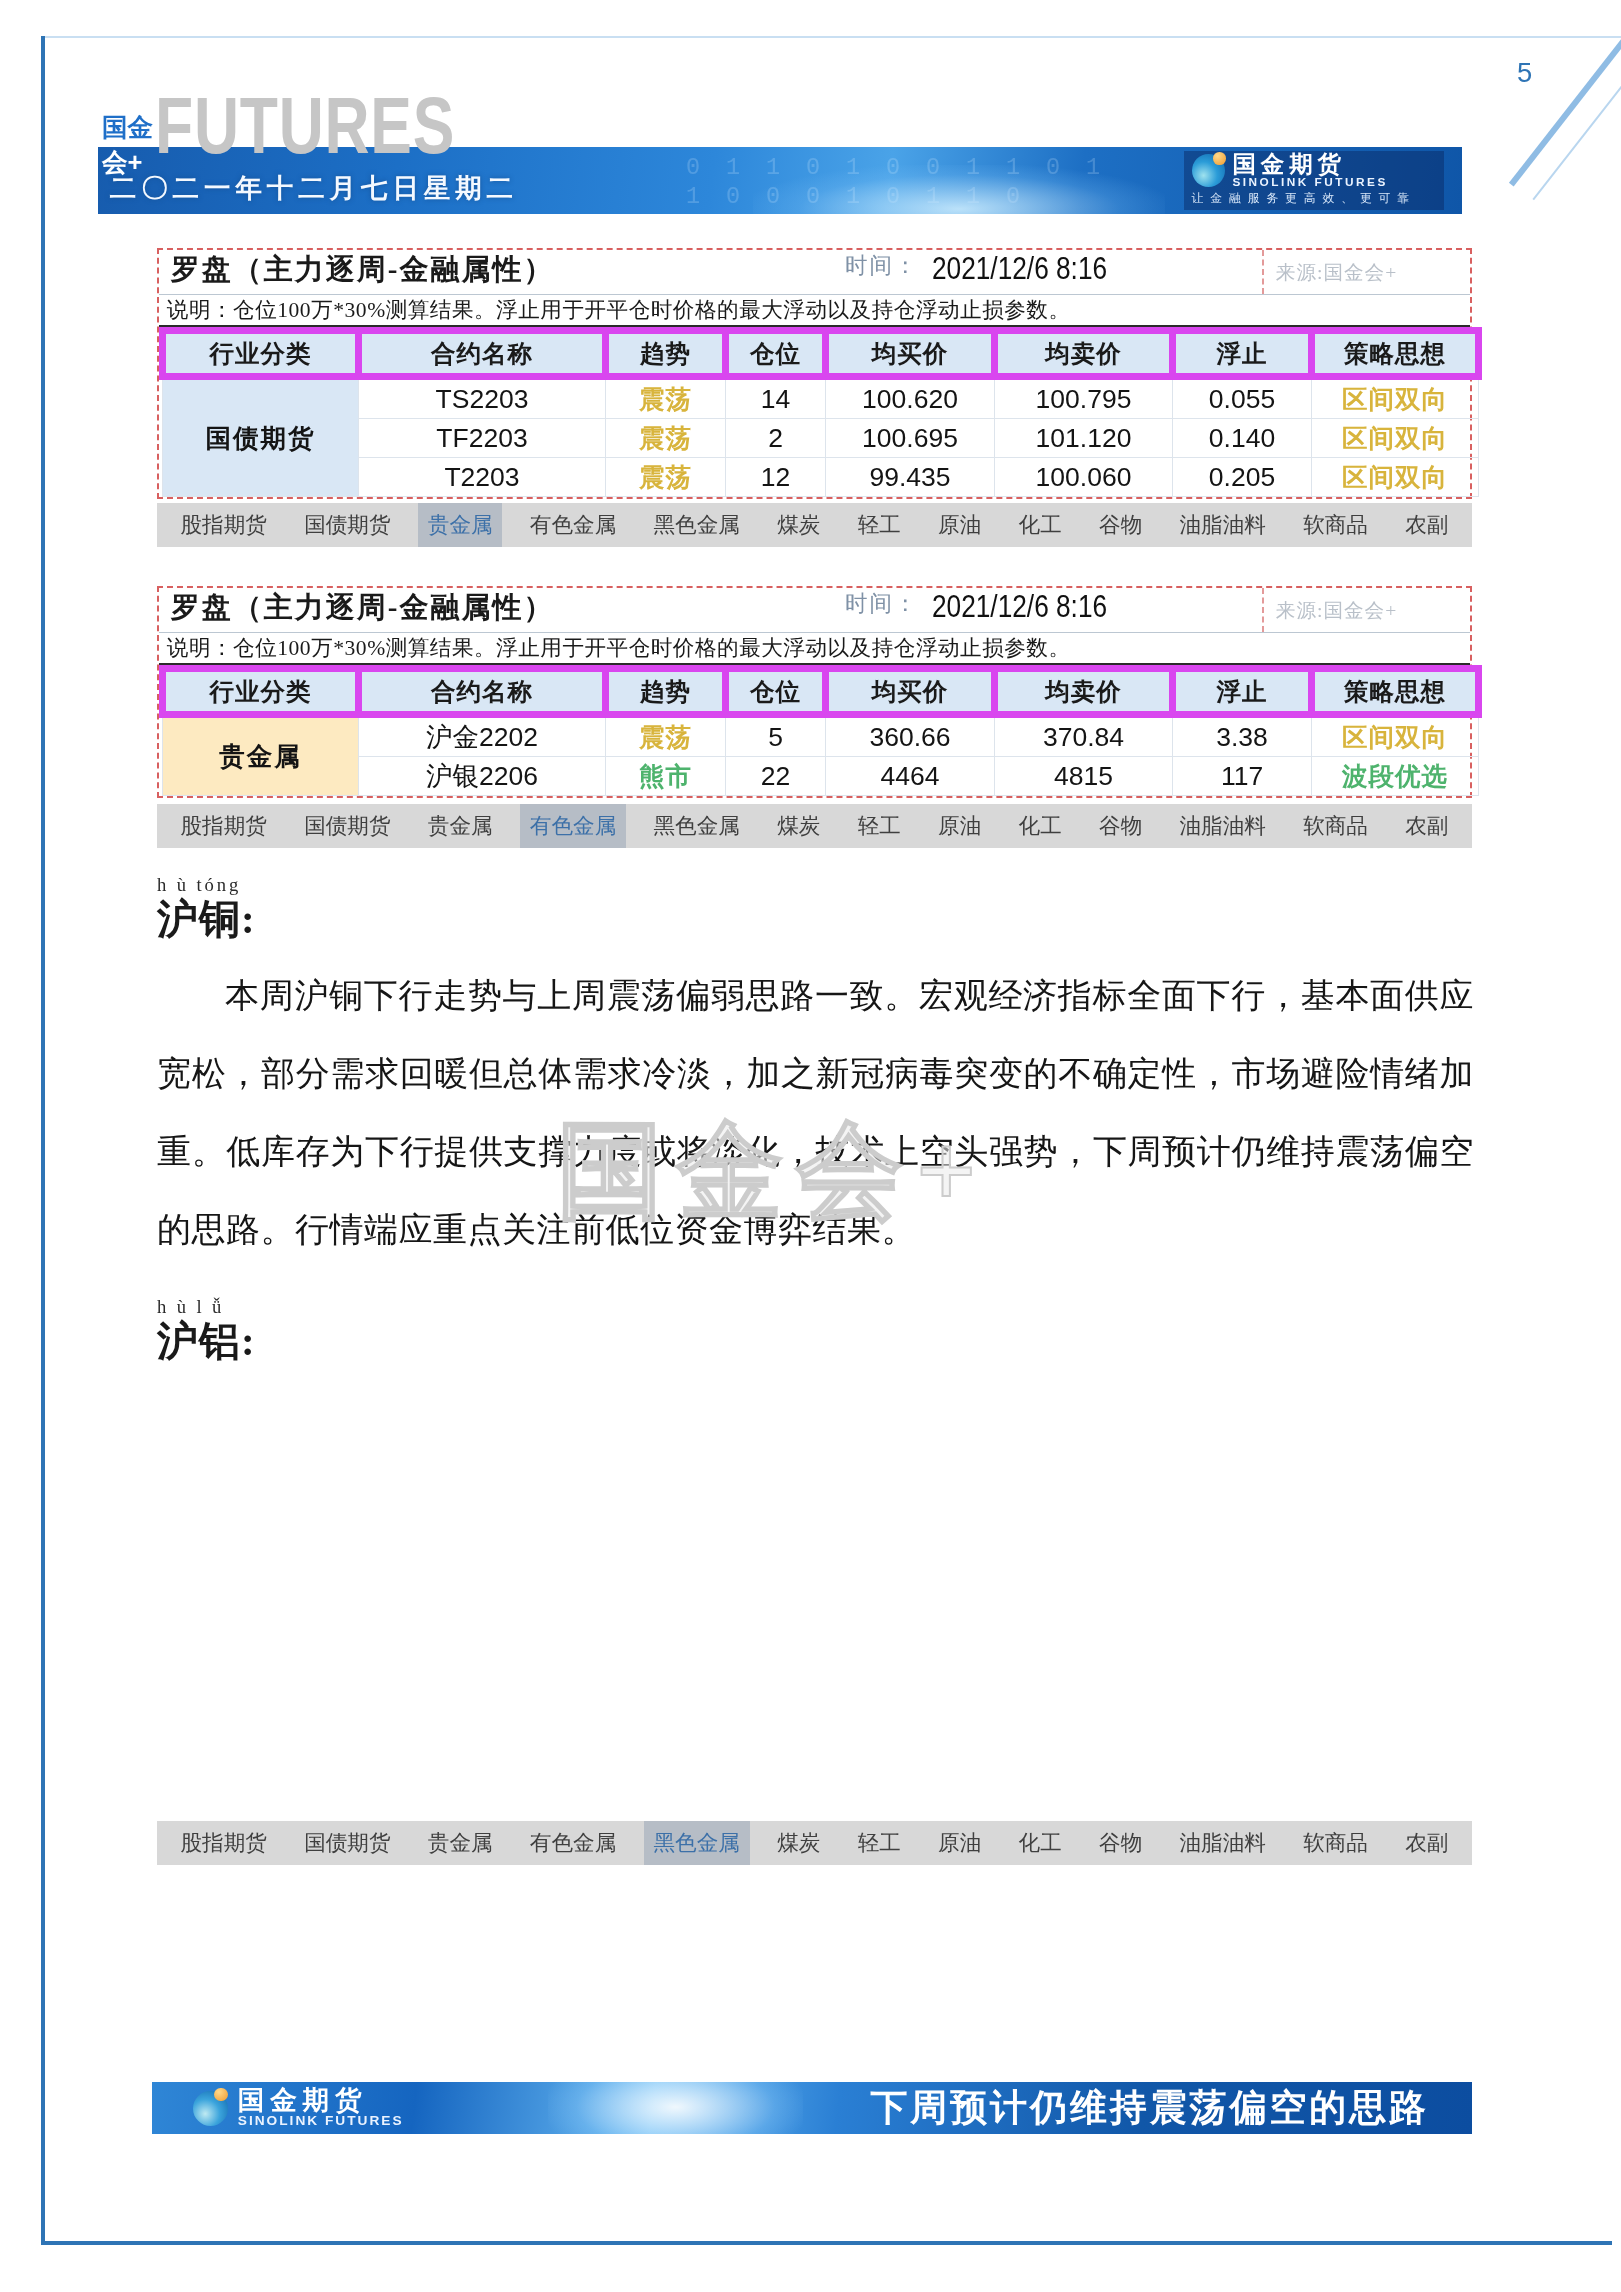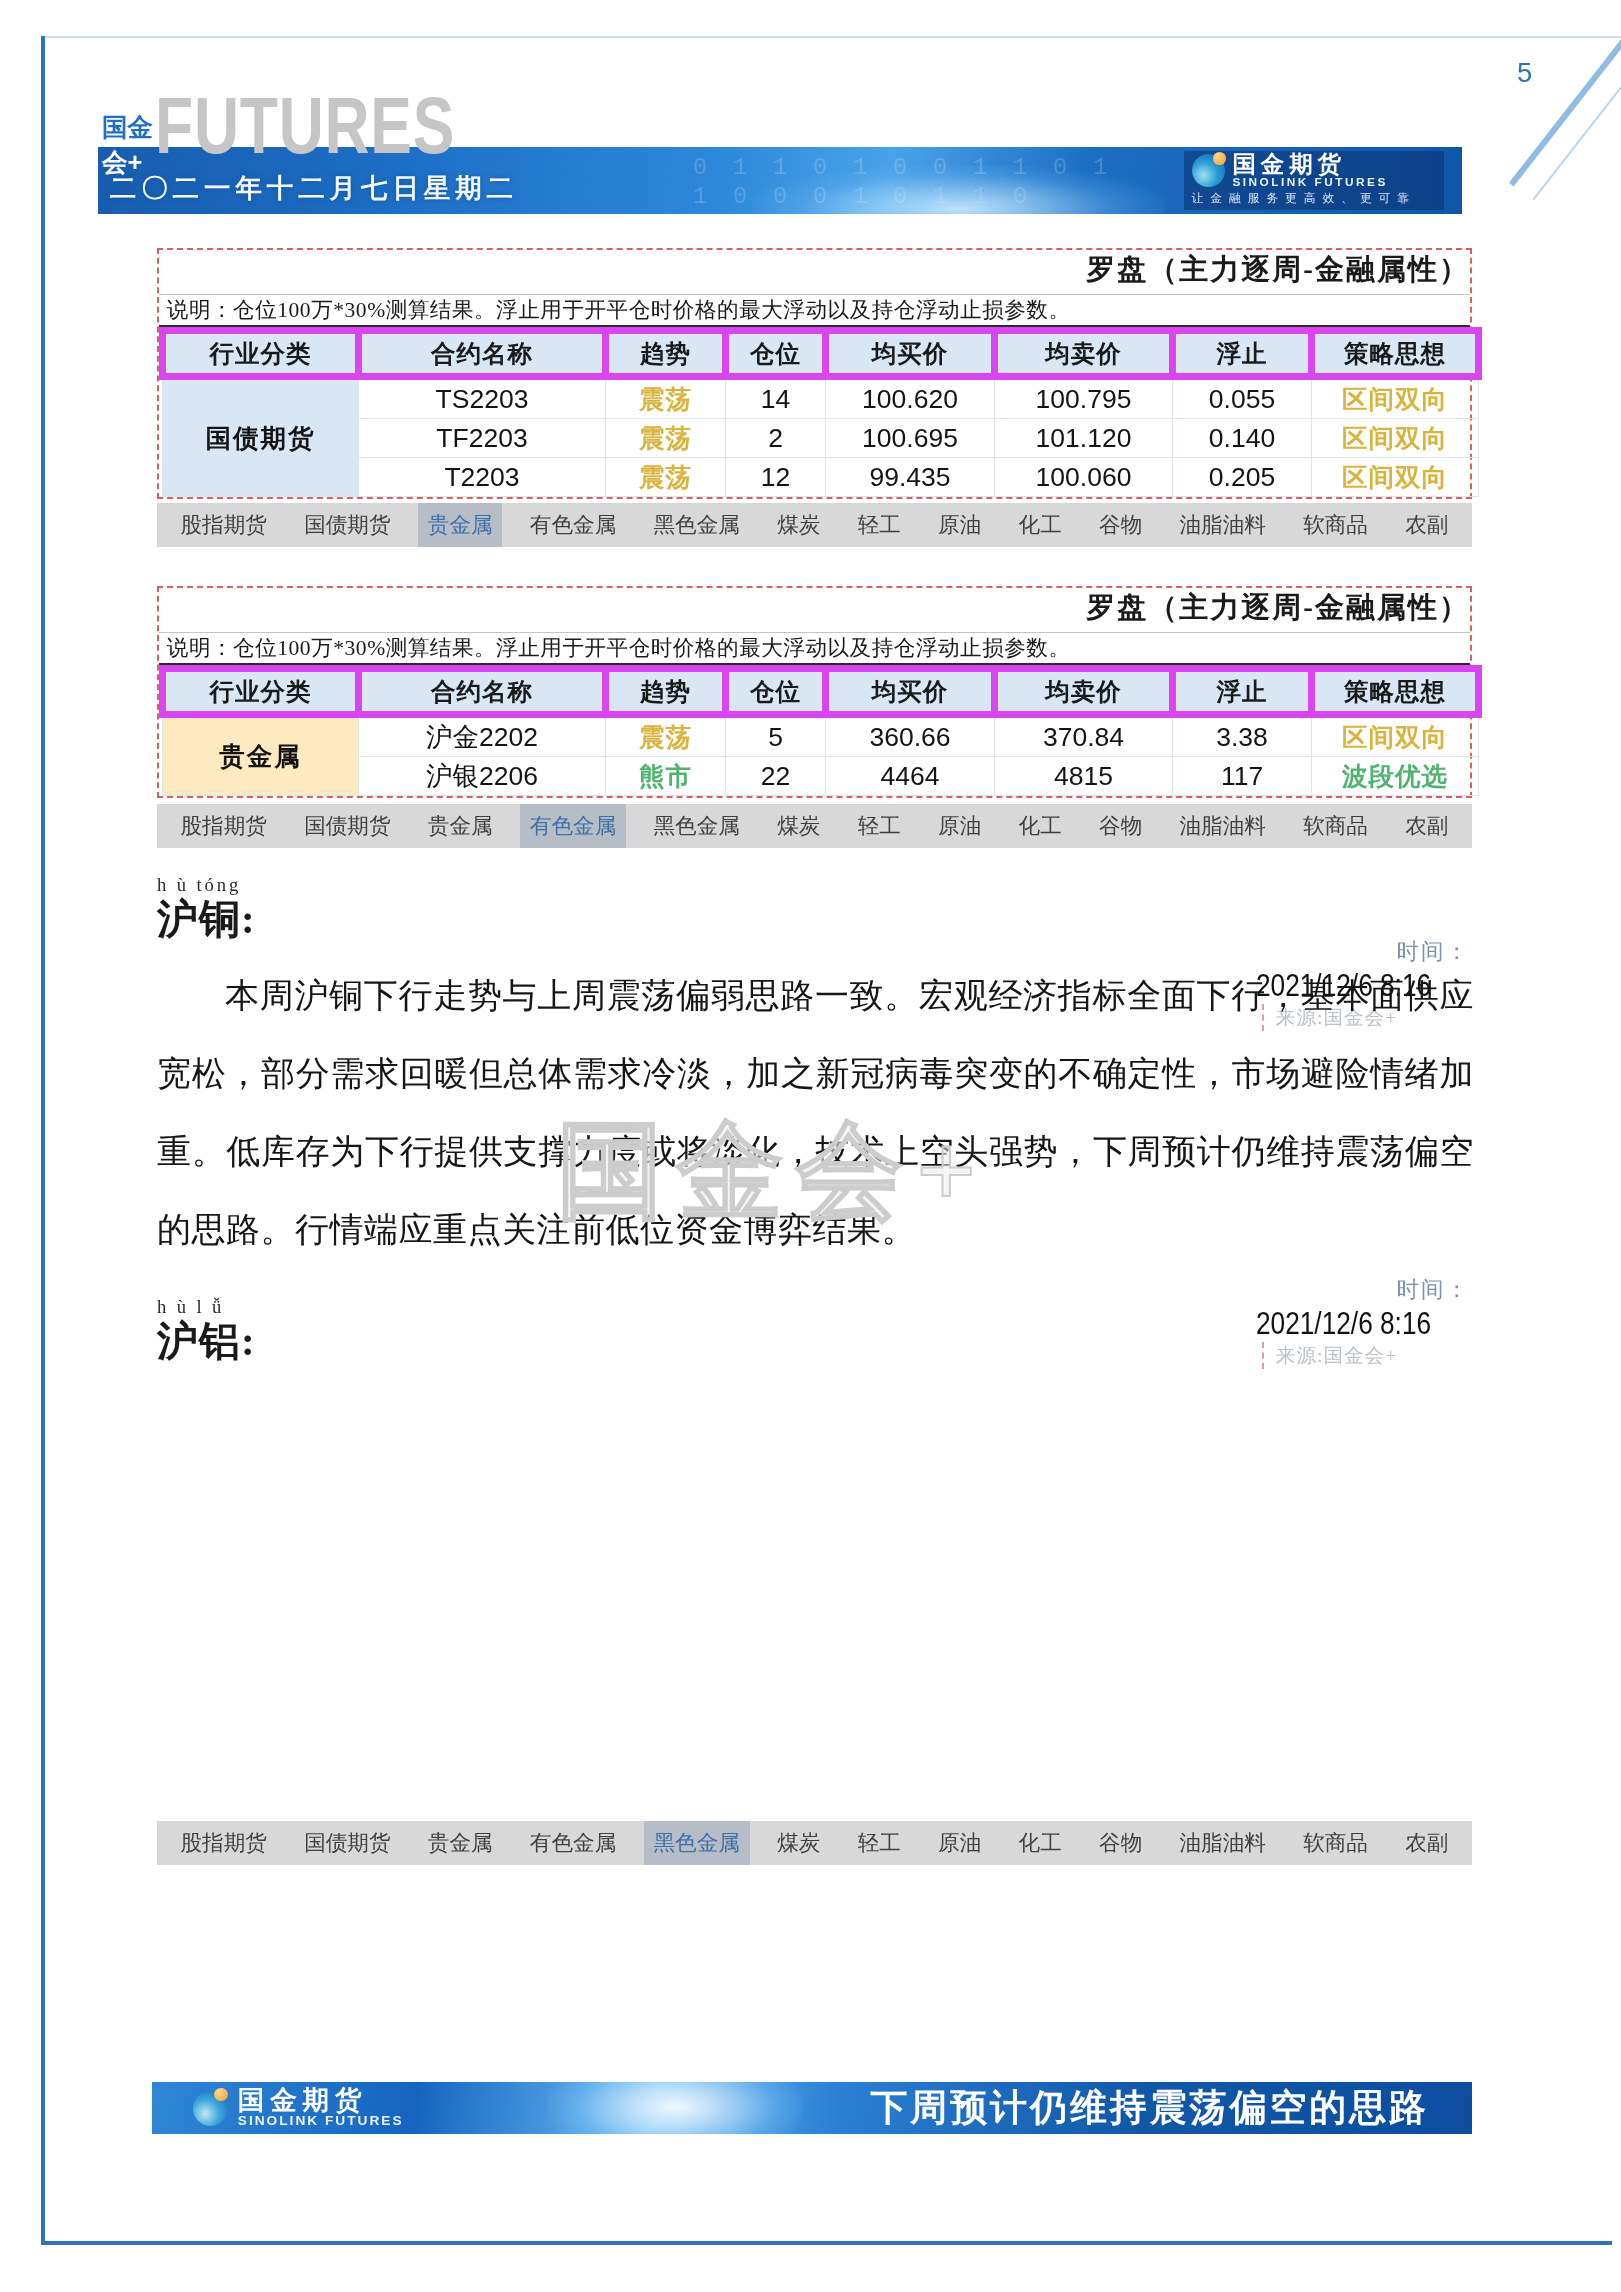--- a/index.html
+++ b/index.html
@@ -22,21 +22,21 @@
   .mini-logo-bottom{position:absolute;left:102px;top:145px;font-size:25.5px;font-weight:bold;
                  color:#ffffff;font-family:"Liberation Sans",sans-serif;z-index:4;}
   .futures-word{position:absolute;left:155px;top:86px;font-size:80px;font-weight:bold;
                 color:#c6c6c6;letter-spacing:1px;transform:scaleX(.78);transform-origin:left top;
                 font-family:"Liberation Sans",sans-serif;z-index:3;line-height:1;}
   .banner{position:absolute;left:98px;top:147px;width:1364px;height:67px;z-index:2;
           background:linear-gradient(97deg,#175cae 0%,#1c6fc6 22%,#2d87da 45%,#4aa3e8 58%,#1d6fc4 72%,#0f56a8 100%);
           overflow:hidden;}
   .banner::before{content:"";position:absolute;left:48%;bottom:-39px;width:412px;height:88px;
           background:radial-gradient(ellipse at center,rgba(210,240,255,.85),rgba(120,190,245,.25) 55%,rgba(0,0,0,0) 75%);}
-  .banner-digits{position:absolute;right:318px;top:5.9px;width:451px;color:#d5ecff;opacity:.22;
+  .banner-digits{position:absolute;right:325px;top:5.9px;width:451px;color:#d5ecff;opacity:.22;
           font-family:"Liberation Mono",monospace;font-size:23.5px;line-height:29px;letter-spacing:5.9px;
           white-space:normal;}
   .banner-date{position:absolute;left:11.8px;bottom:8px;font-size:26.5px;color:#f4f9ff;
           letter-spacing:4.9px;text-shadow:0 0 4.9px rgba(20,80,150,.9);font-weight:bold;}
   .banner-brand{position:absolute;right:17.6px;top:3.9px;width:245px;height:57px;
           background:rgba(8,38,96,.45);padding:2px 7.8px 0 7.8px;}
   .brand-row{display:flex;align-items:center;}
   .brand-icon{width:33px;height:33px;border-radius:50%;position:relative;flex:0 0 33px;
           background:radial-gradient(circle at 35% 65%,#9fe2ee 0%,#2b9cd8 45%,#0b5fa8 100%);}
   .brand-icon::after{content:"";position:absolute;right:-1px;top:-2px;width:12.7px;height:12.7px;border-radius:50%;
@@ -44,21 +44,21 @@
   .brand-names{margin-left:7.8px;color:#ffffff;font-family:"Liberation Sans",sans-serif;}
   .brand-name{font-size:23.5px;font-weight:bold;letter-spacing:4.9px;line-height:23.5px;}
   .brand-name-en{font-size:11.8px;font-weight:bold;letter-spacing:2.5px;line-height:12.7px;color:#eaf3ff;}
   .brand-tagline{margin-top:2px;font-size:11.8px;color:#d9e8fa;letter-spacing:6.9px;white-space:nowrap;
           font-family:"Liberation Sans",sans-serif;}
 
   
   .compass{position:absolute;left:157px;width:1315px;border:2px dashed #d86060;background:#fff;box-sizing:border-box;}
   .compass-1{top:248px;}
   .compass-2{top:586px;}
-  .c-title{display:flex;align-items:flex-end;height:44px;border-bottom:1px solid #bcc7d2;flex-direction:column;}
+  .c-title{display:flex;align-items:flex-start;height:44px;border-bottom:1px solid #bcc7d2;}
   .c-title-main{font-weight:bold;font-size:29px;padding-left:11.8px;letter-spacing:2px;flex:0 0 686px;box-sizing:border-box;}
   .c-time-label{color:#7f91a6;font-size:22.5px;letter-spacing:2px;}
   .c-time-value{font-size:32px;color:#111;margin-left:13.7px;font-family:"Liberation Sans",sans-serif;
                 display:inline-block;transform:scaleX(.82);transform-origin:left center;white-space:nowrap;}
   .c-source{margin-left:auto;border-left:2px dashed #e39a9a;color:#b9c0c9;font-size:19.6px;width:208px;
             height:100%;display:flex;align-items:center;padding-left:11.8px;box-sizing:border-box;letter-spacing:1px;}
   .c-note{font-size:21.6px;height:30px;line-height:30px;padding-left:7.8px;border-bottom:2px solid #2b2b2b;letter-spacing:0.5px;}
   table.c-grid{width:100%;border-collapse:collapse;text-align:center;table-layout:fixed;}
   .c-grid th{background:#d9e7f5;font-size:24.5px;font-weight:bold;height:37px;border:7px solid #d946ef;
              font-family:Liberation Serif, serif;letter-spacing:1px;}

